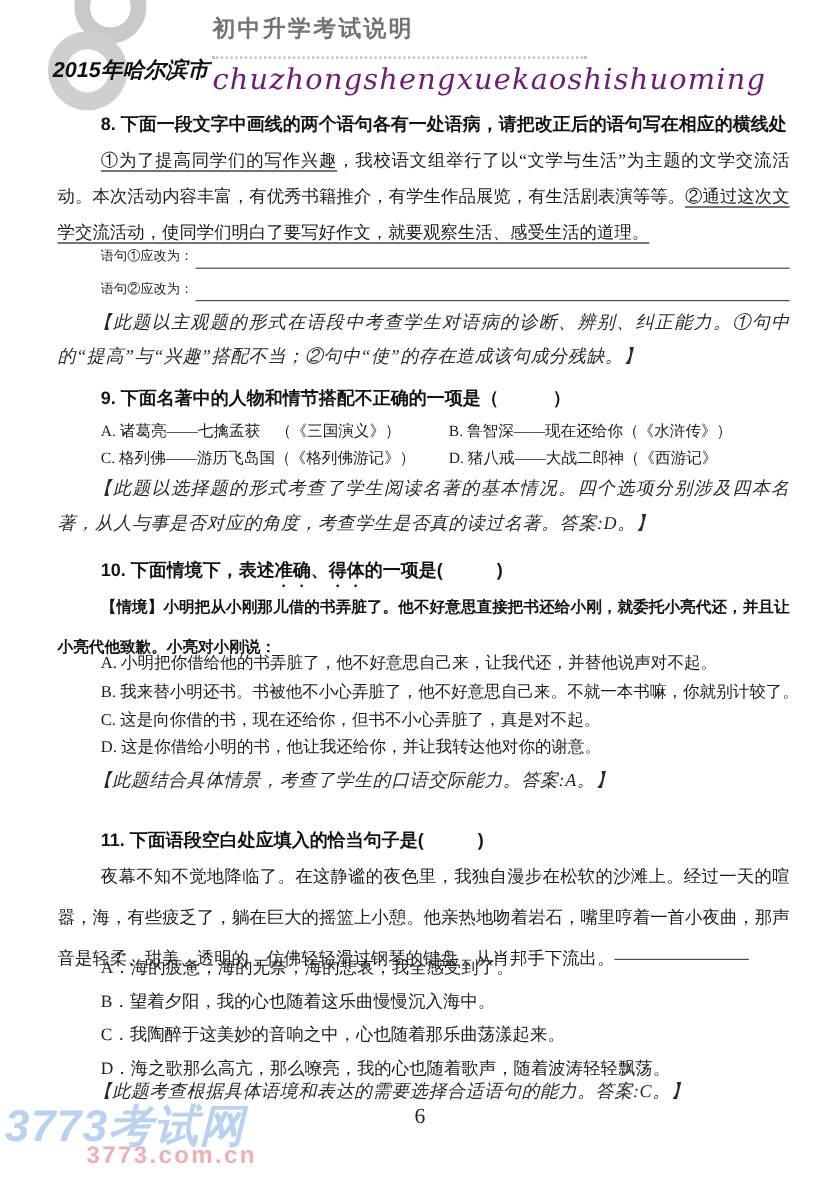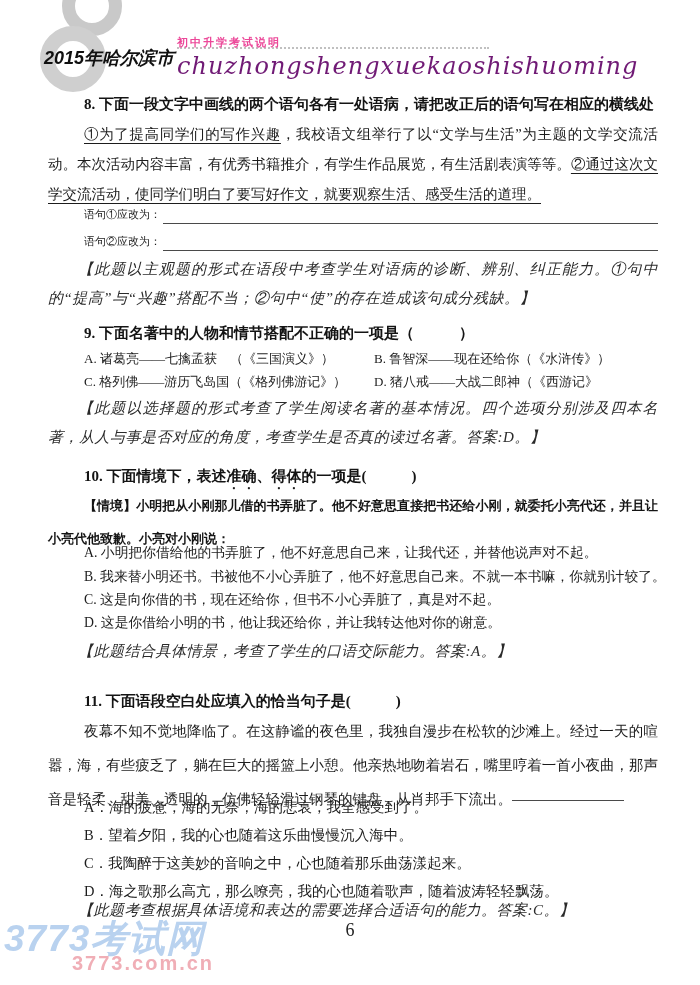--- a/index.html
+++ b/index.html
@@ -14,42 +14,42 @@
   .ring { position:absolute; border-radius:50%; z-index:0; }
   .ring1 { left:62px; top:-24px; width:60px; height:60px; border:13px solid #c9c9c9; }
   .ring2 { left:40px; top:26px; width:66px; height:66px; border:15px solid #cfcfcf; }
   .region {
     position:absolute; left:44px; top:46px; z-index:2;
     font-family:"Liberation Sans","DejaVu Sans",sans-serif;
     font-weight:bold; font-style:italic; font-size:18px; color:#101010;
     white-space:nowrap; background:transparent;
   }
   .doc-title {
-    position:absolute; left:177px; top:35px; z-index:2;
+    position:absolute; left:177px; top:11px; z-index:2;
     font-family:"Liberation Sans","DejaVu Sans",sans-serif;
-    font-weight:bold; font-size:11px; letter-spacing:2px; color:#ec4899;
+    font-weight:bold; font-size:19px; letter-spacing:2px; color:#737373;
     white-space:nowrap;
   }
   .dot-divider {
     position:absolute; left:177px; top:47px; width:312px; height:0;
     border-top:2px dotted #c0c0c0; z-index:1;
   }
   .pinyin {
     position:absolute; left:177px; top:52px; z-index:2;
     font-family:"DejaVu Serif","Liberation Serif",serif;
     font-style:italic; font-size:24px; color:#701a75; letter-spacing:1px;
     white-space:nowrap;
   }
 
   
   #content { position:absolute; left:48px; top:0; width:610px; z-index:1; }
   .abs { position:absolute; left:0; width:100%; }
 
   .stem {
-    font-family:Liberation Serif, serif;
+    font-family:Liberation Sans, sans-serif;
     font-weight:bold; font-size:15px; line-height:24px; color:#141414;
     padding-left:36px;
   }
   .para {
     font-size:14.5px; line-height:30px; text-align:justify; text-indent:36px;
   }
   .ul { text-decoration:underline; text-underline-offset:4px; text-decoration-thickness:1px; }
 
   .blank-row { display:flex; align-items:flex-end; padding-left:36px; height:27px; }
   .blank-label { font-size:11px; white-space:nowrap; line-height:27px; }

